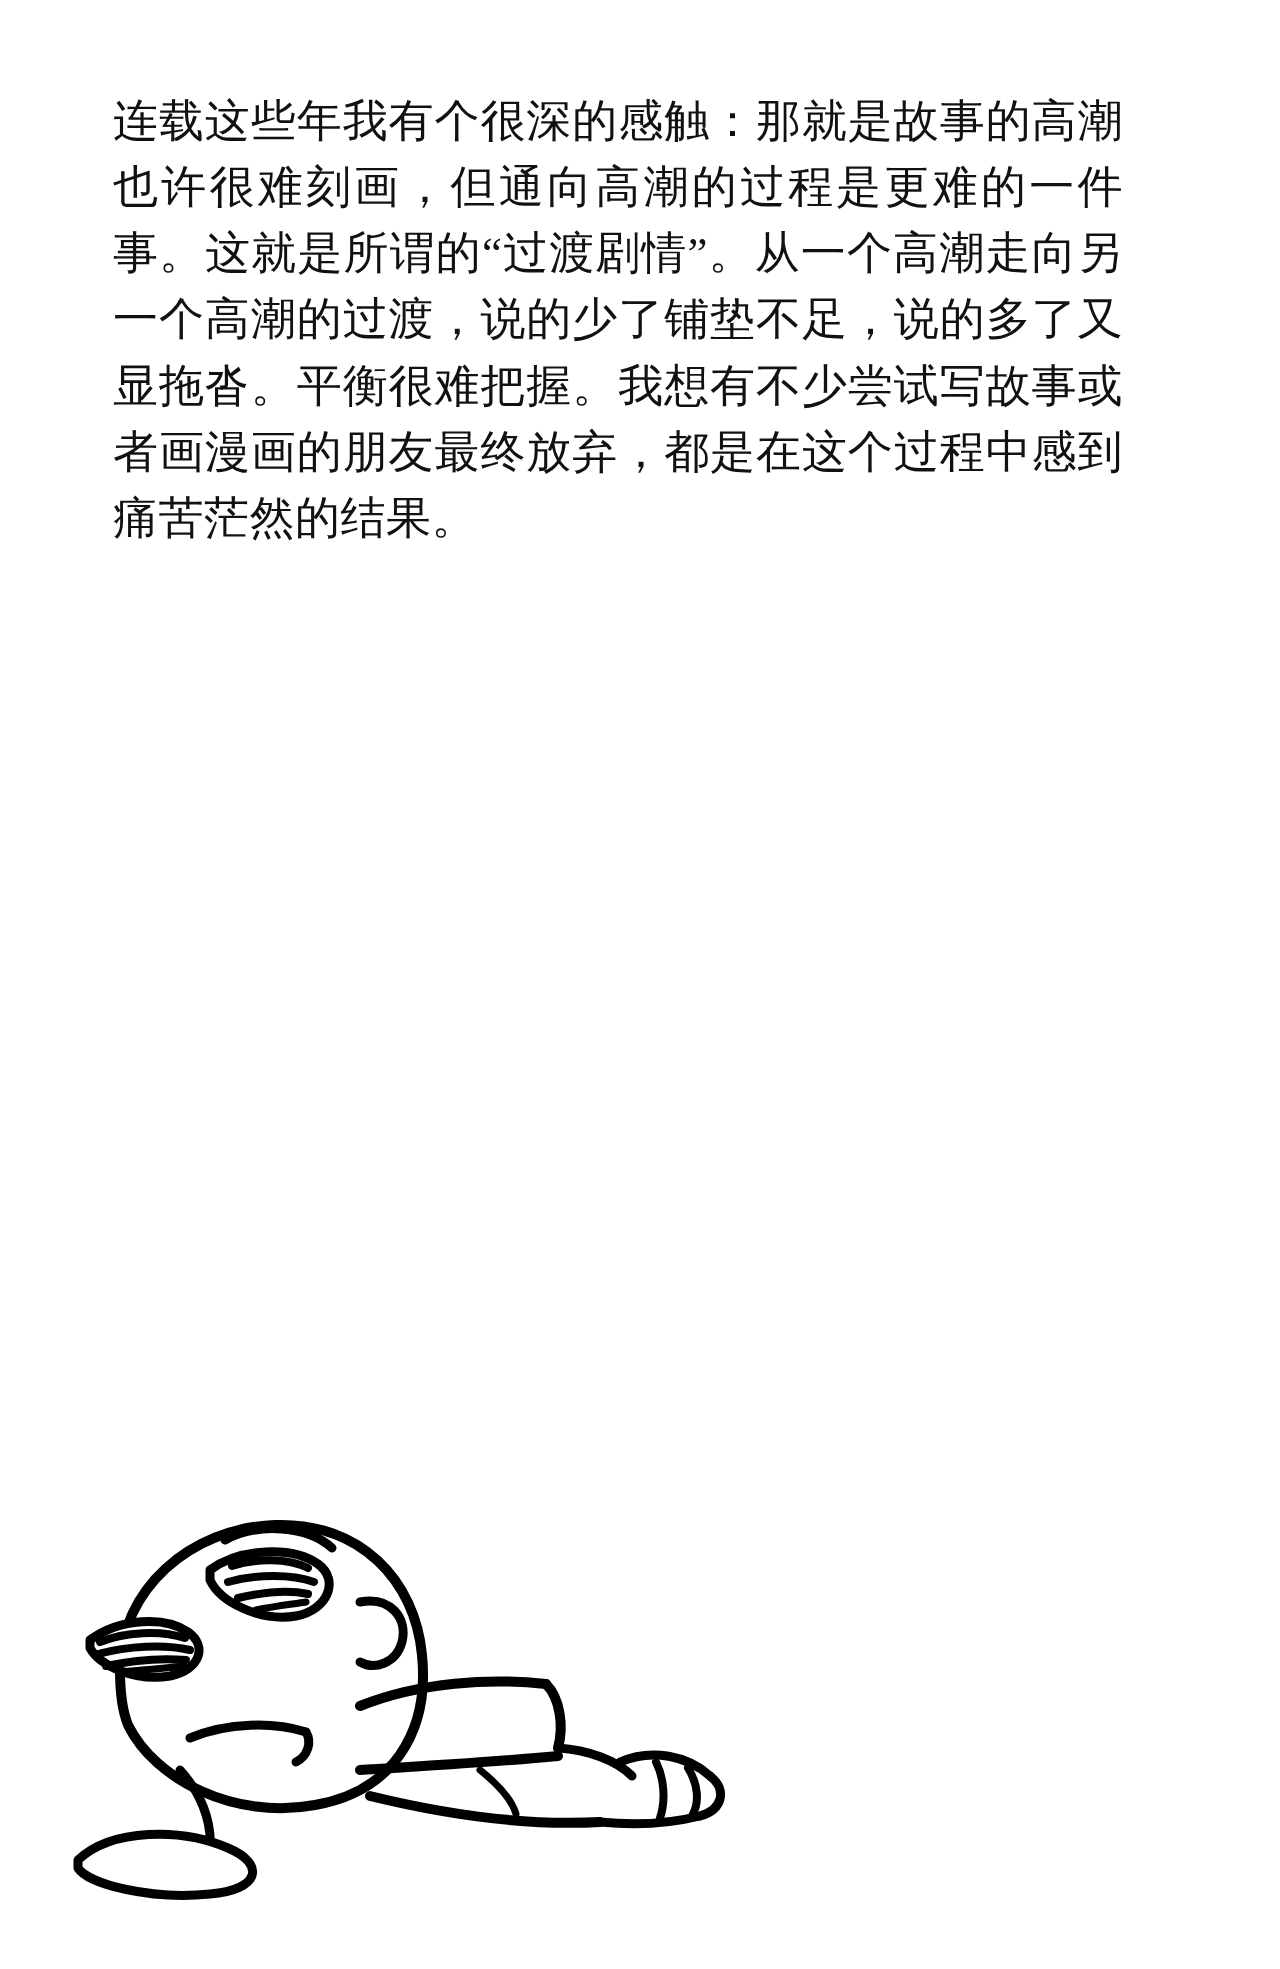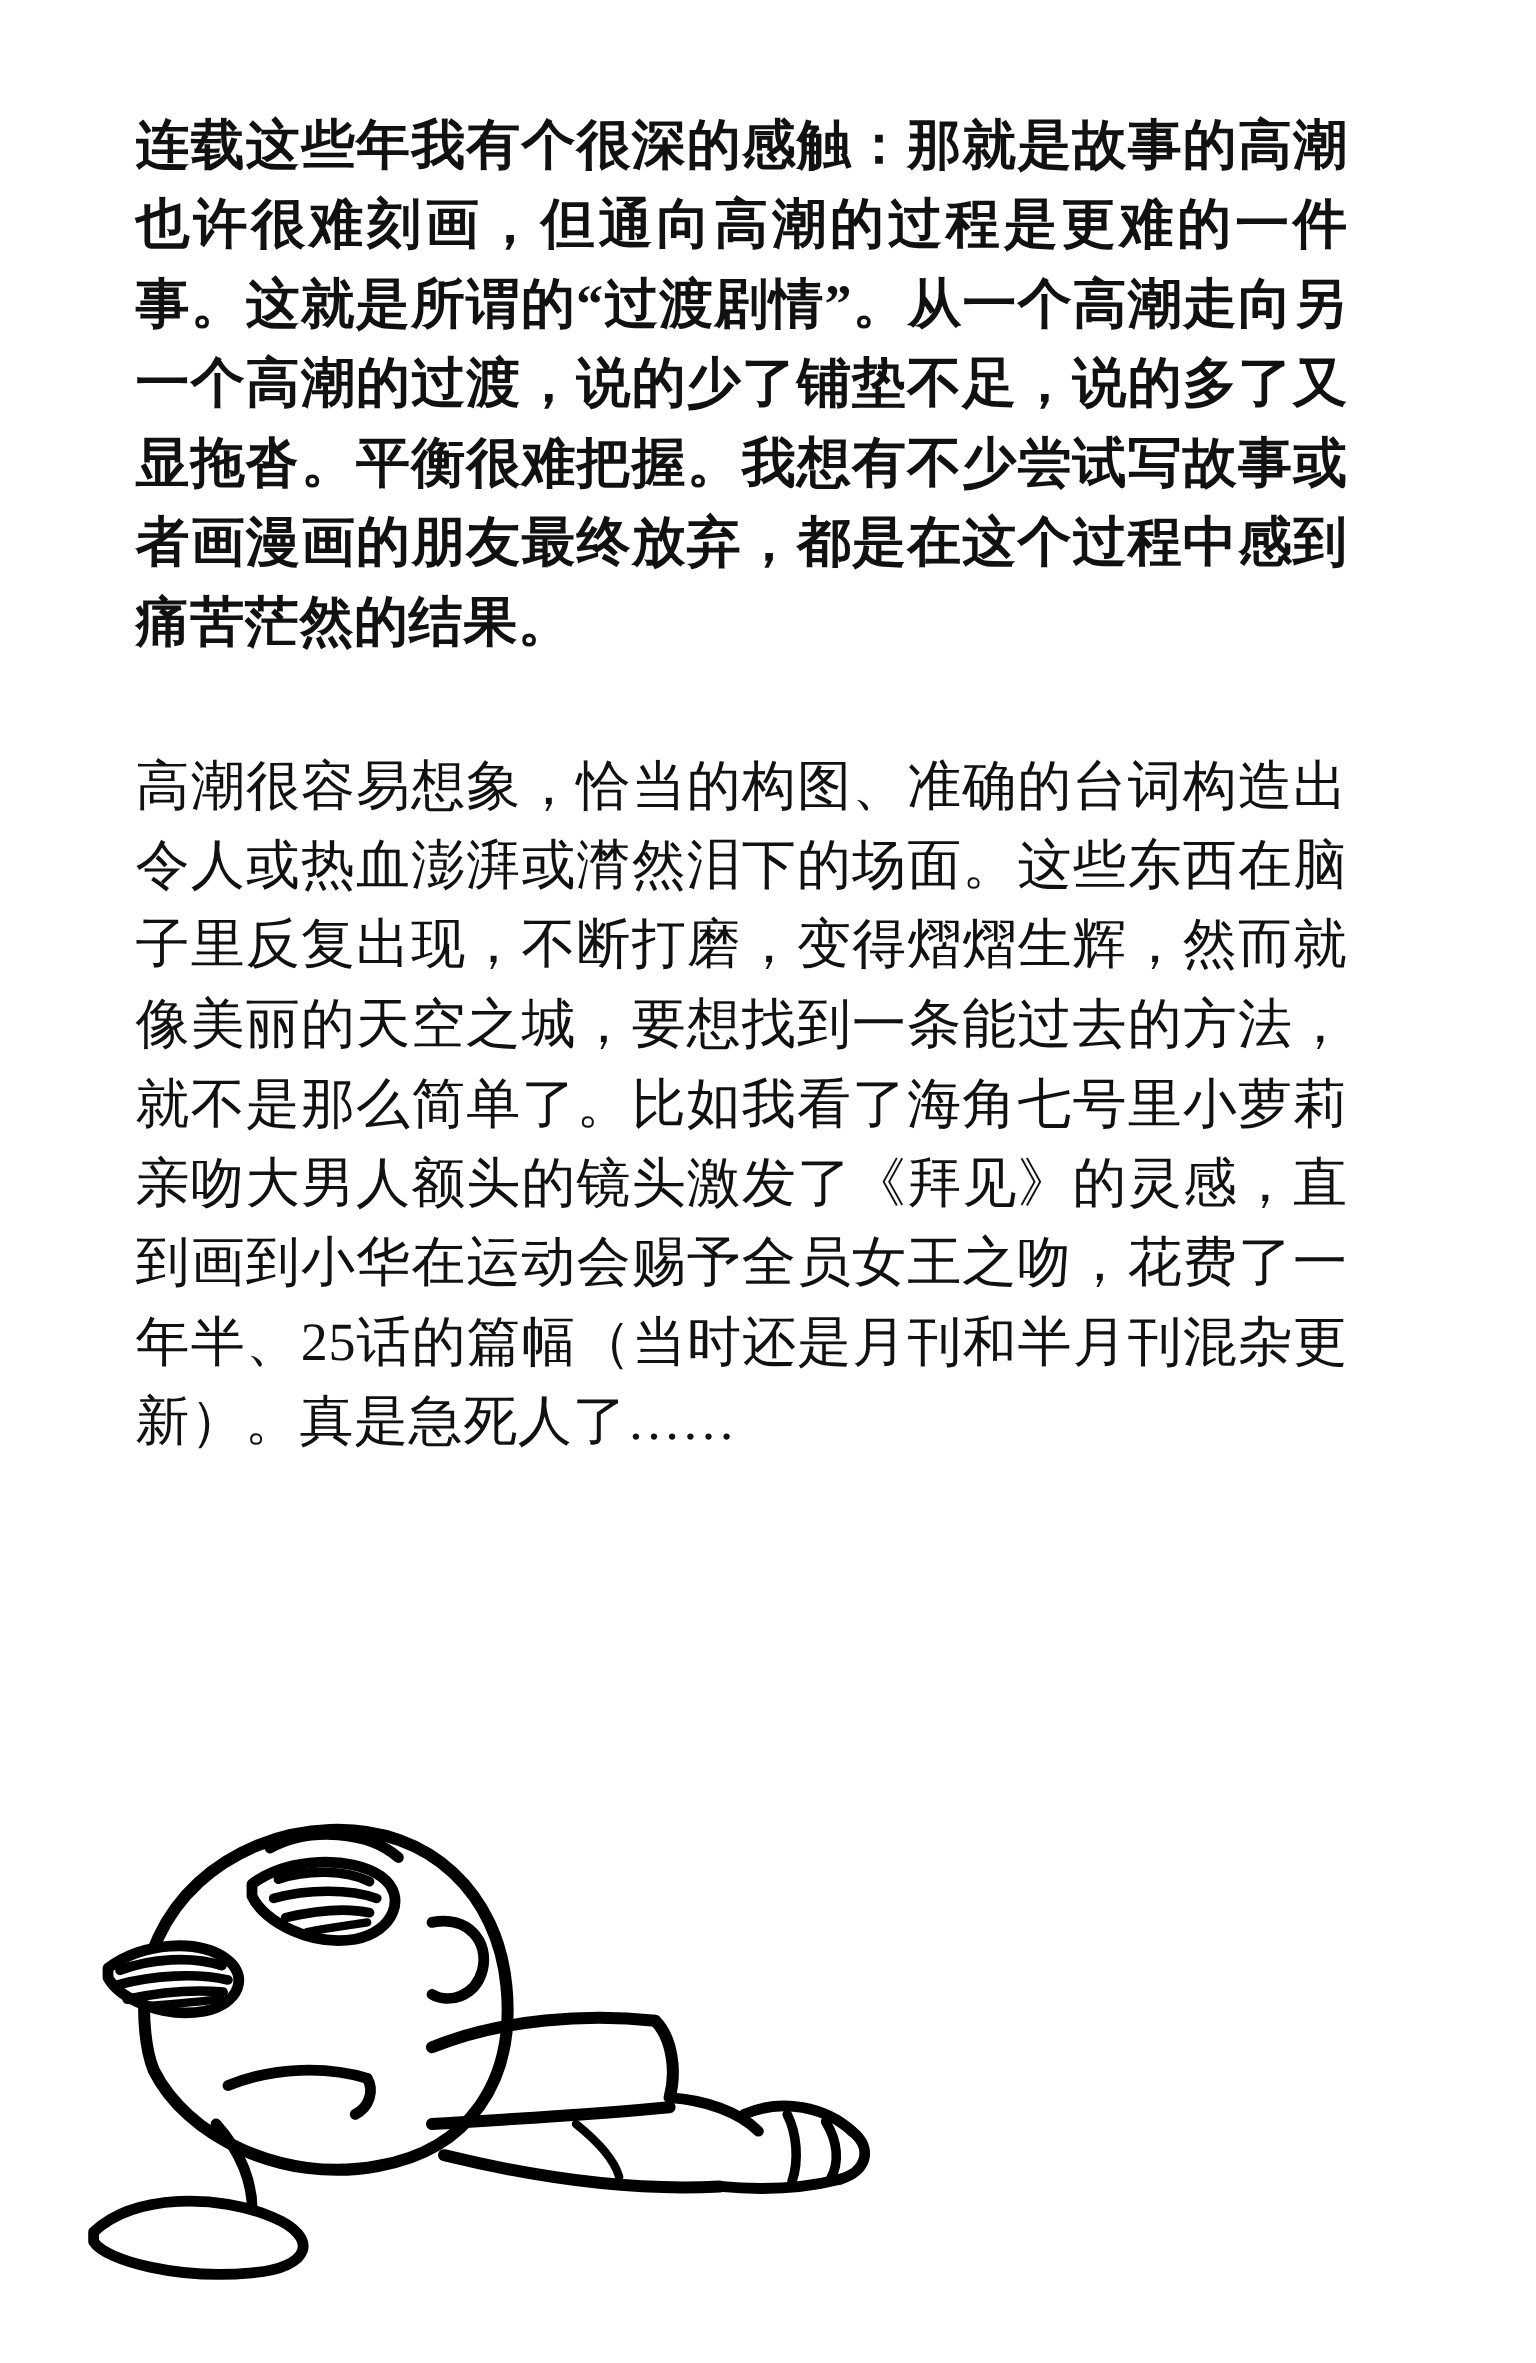--- a/index.html
+++ b/index.html
@@ -27,21 +27,21 @@
     position: absolute;
     left: 113px;
     width: 1010px;
     font-size: 45px;
     line-height: 1.47;
     letter-spacing: 0.5px;
     text-align: justify;
     text-justify: inter-ideograph;
     color: #111111;
   }
-  .para-1 { top: 88px; font-weight: bold; }
+  .para-1 { top: 88px; }
   .para-2 { top: 622px; }
   .para-3 { top: 1340px; }
 
   .doodle-wrap {
     position: absolute;
     left: 60px;
     top: 1470px;
     width: 780px;
     height: 460px;
   }
@@ -51,21 +51,20 @@
     height: 460px;
   }
 </style>
 </head>
 <body>
 
 <div class="page">
 
   <div class="text-block para-1">连载这些年我有个很深的感触：那就是故事的高潮也许很难刻画，但通向高潮的过程是更难的一件事。这就是所谓的“过渡剧情”。从一个高潮走向另一个高潮的过渡，说的少了铺垫不足，说的多了又显拖沓。平衡很难把握。我想有不少尝试写故事或者画漫画的朋友最终放弃，都是在这个过程中感到痛苦茫然的结果。</div>
 
-  <div class="text-block para-2">高潮很容易想象，恰当的构图、准确的台词构造出令人或热血澎湃或潸然泪下的场面。这些东西在脑子里反复出现，不断打磨，变得熠熠生辉，然而就像美丽的天空之城，要想找到一条能过去的方法，就不是那么简单了。比如我看了海角七号里小萝莉亲吻大男人额头的镜头激发了《拜见》的灵感，直到画到小华在运动会赐予全员女王之吻，花费了一年半、25话的篇幅（当时还是月刊和半月刊混杂更新）。真是急死人了……</div>
 
 
   <div class="doodle-wrap">
     <svg viewBox="0 0 780 460" xmlns="http://www.w3.org/2000/svg">
       <g fill="none" stroke="#000000" stroke-width="9" stroke-linecap="round" stroke-linejoin="round">
 
         <path d="M60 200
                  C 60 120, 130 58, 215 55
                  C 300 52, 355 110, 362 185
                  C 370 265, 330 322, 255 335

